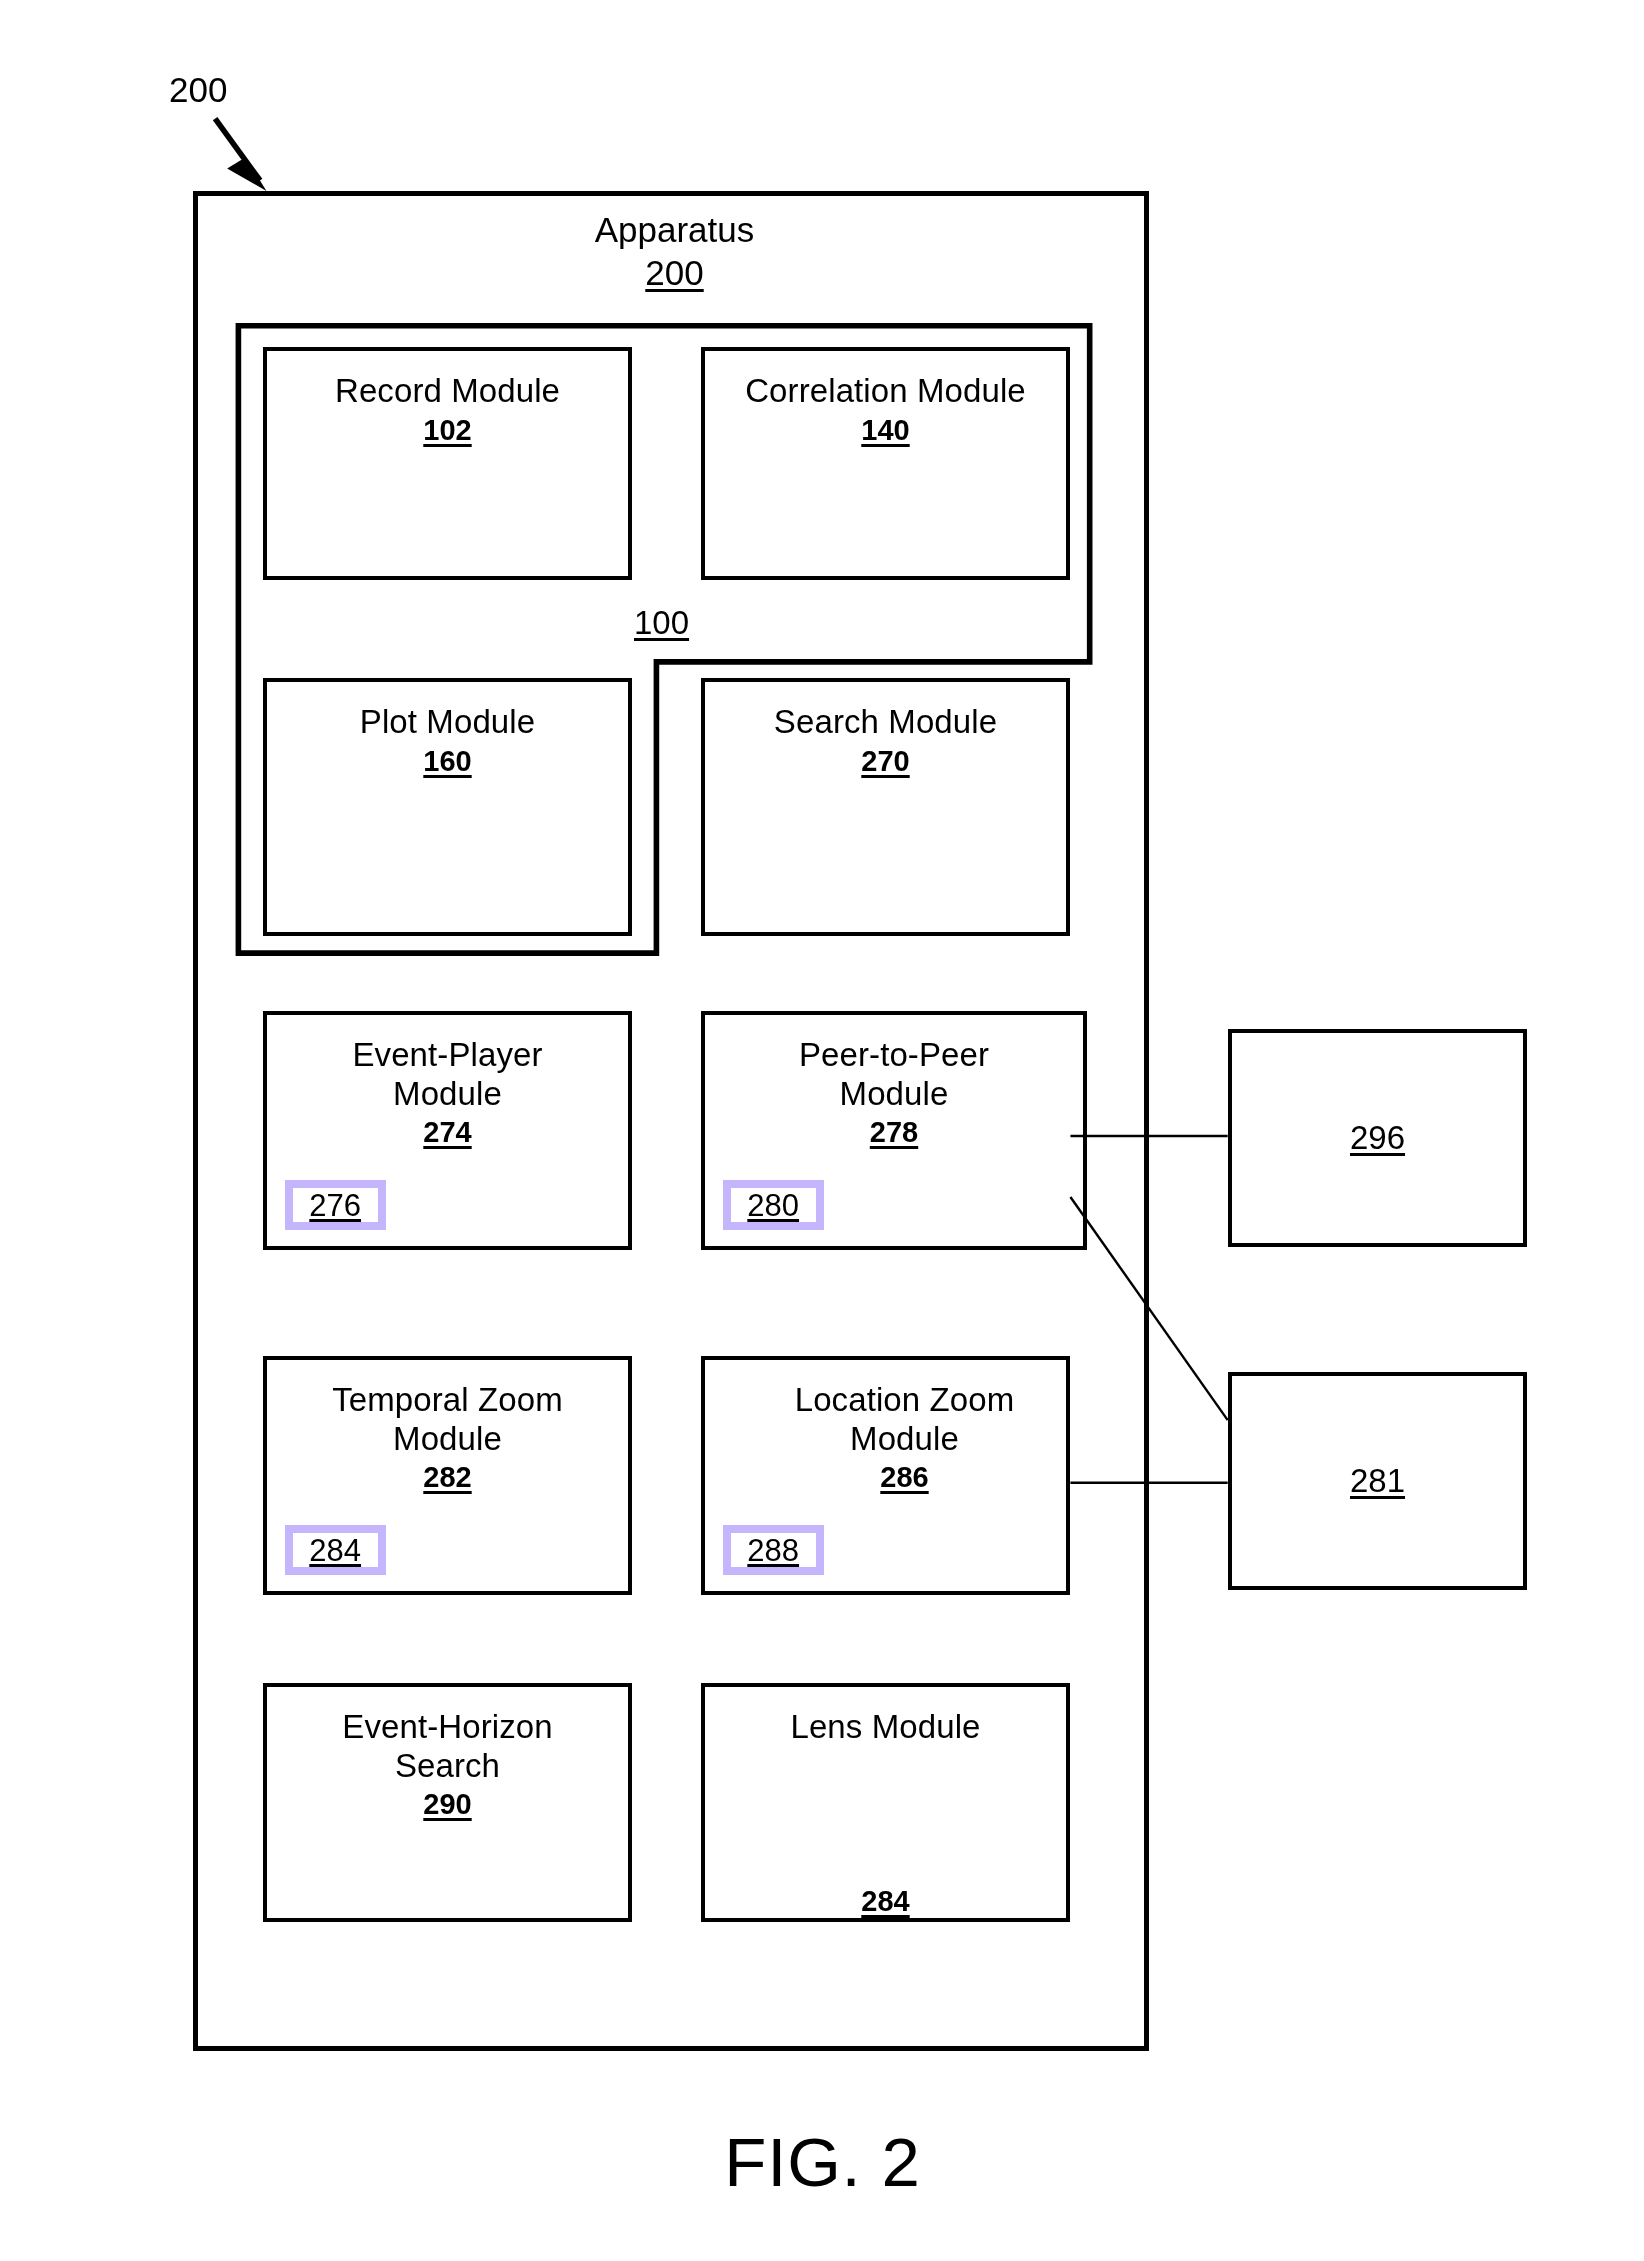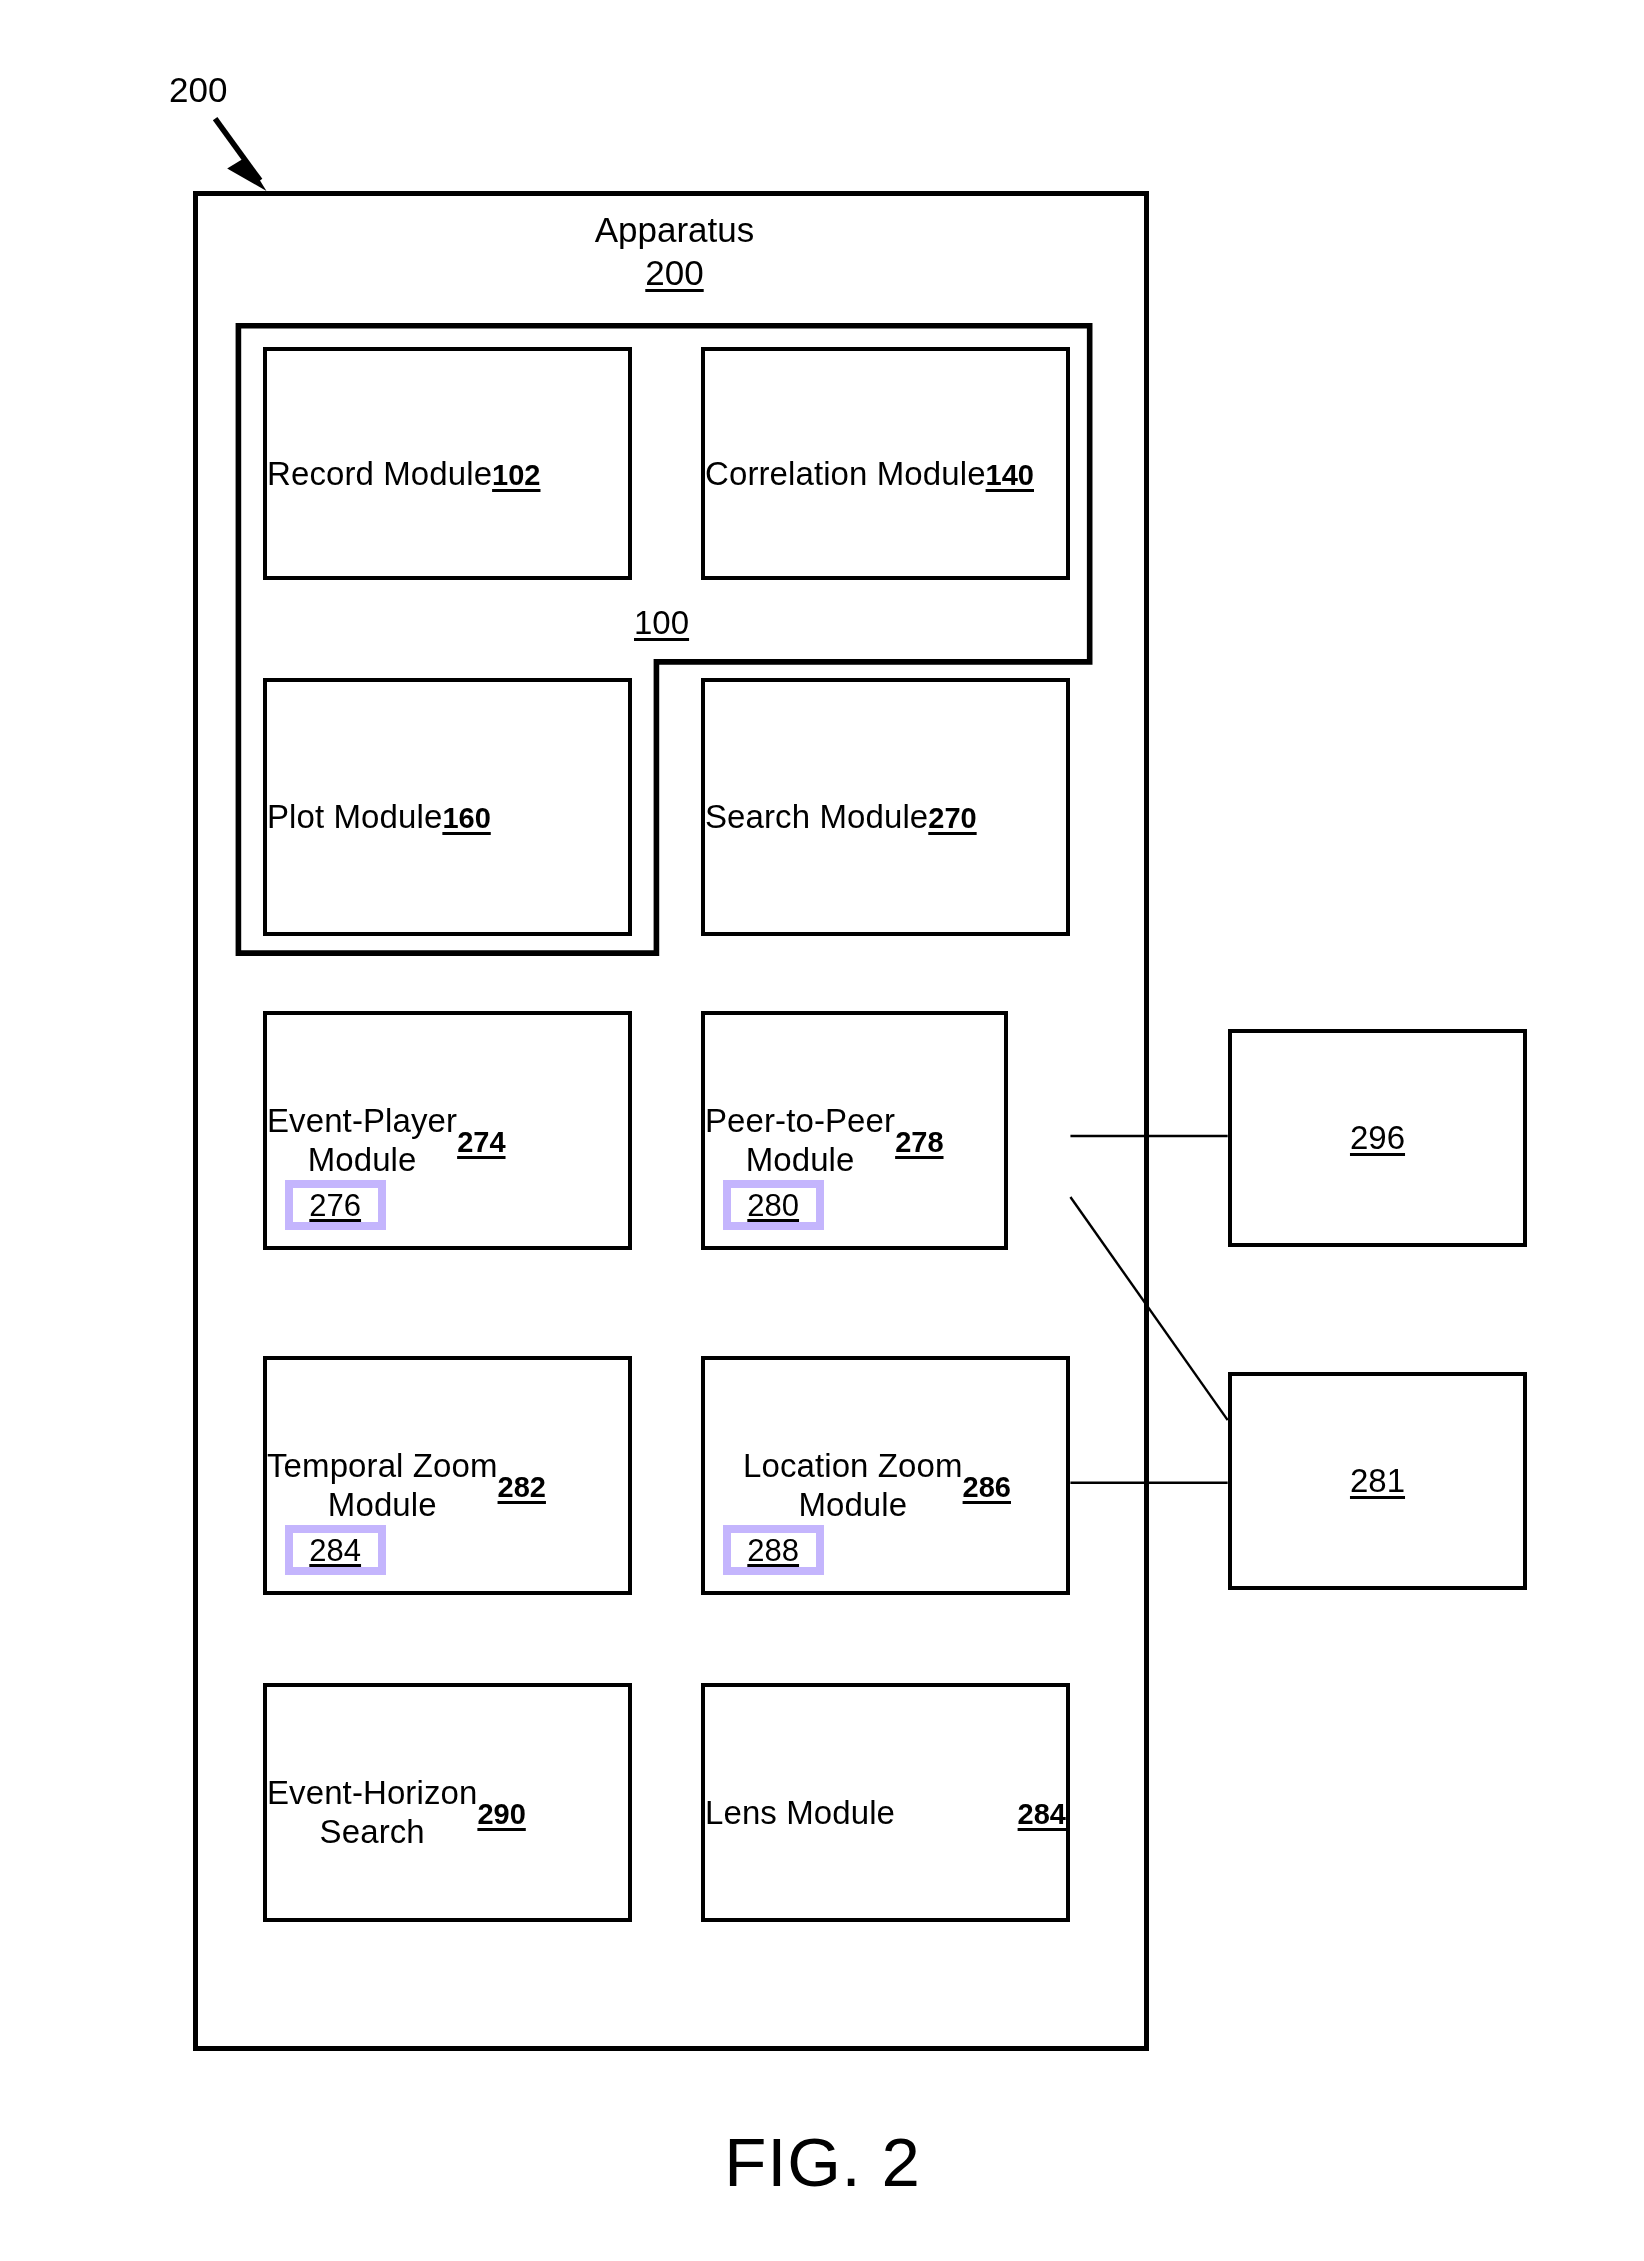--- a/index.html
+++ b/index.html
@@ -24,21 +24,21 @@
     margin-top: 16px;
   }
 
   
   .box {
     position: absolute;
     box-sizing: border-box;
     border: 4.8px solid #000;
     background: #fff;
     display: flex;
-    flex-direction: row;
+    flex-direction: column;
     align-items: center;
     justify-content: flex-start;
     text-align: center;
   }
 
   .outer-box {
     border-width: 5.6px;
   }
 
   
@@ -178,21 +178,21 @@
 
   <div class="box module" style="left:263px; top:995px; width:369px; height:239px;">
     <div class="mod-title">Event-Player
 Module</div>
     <div class="mod-ref">274</div>
     <div class="subbox" style="left:17.7px; bottom:16px; width:101px; height:50px;">
       <span>276</span>
     </div>
   </div>
 
-  <div class="box module" style="left:701px; top:995px; width:307px; height:239px;">
+  <div class="box module" style="left:701px; top:995px; width:386px; height:239px;">
     <div class="mod-title">Peer-to-Peer
 Module</div>
     <div class="mod-ref">278</div>
     <div class="subbox" style="left:17.7px; bottom:16px; width:101px; height:50px;">
       <span>280</span>
     </div>
   </div>
 
   <div class="box module" style="left:263px; top:1340px; width:369px; height:239px;">
     <div class="mod-title">Temporal Zoom

